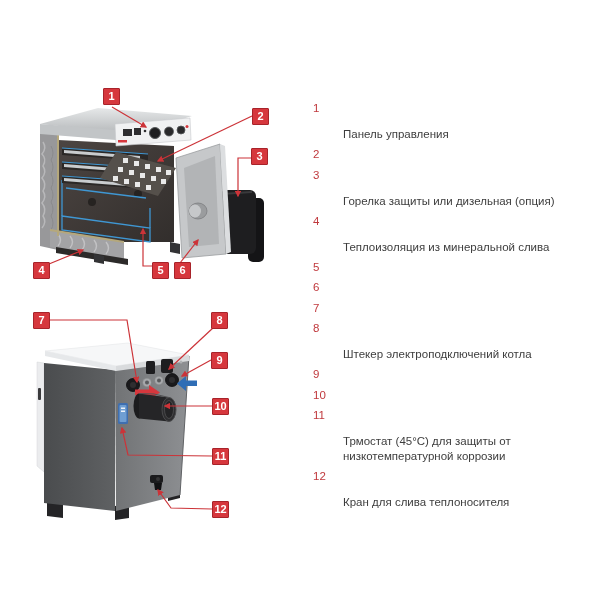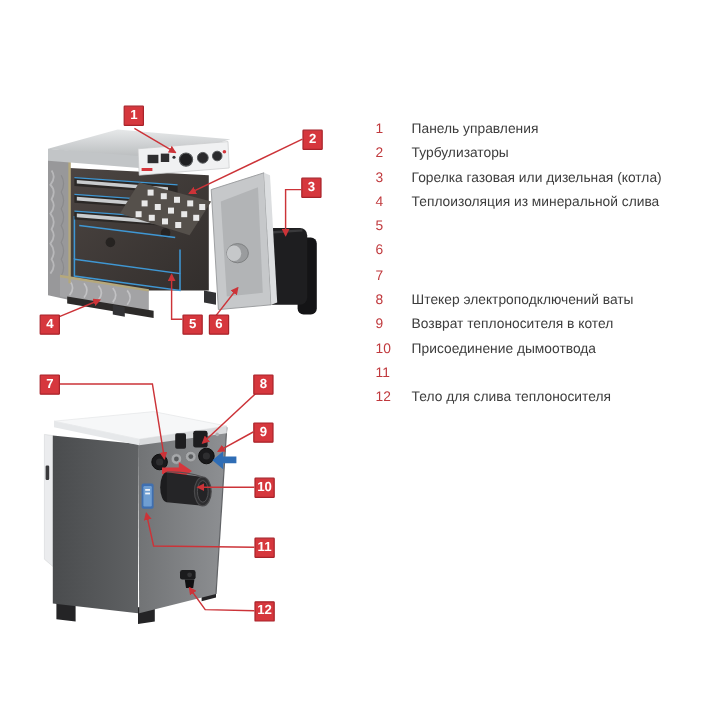--- a/index.html
+++ b/index.html
@@ -6,21 +6,21 @@
   .page{position:relative;width:600px;height:600px;background:#ffffff;overflow:hidden;
         font-family:"Liberation Sans",sans-serif;}
   
   .callout{position:absolute;width:17px;height:17px;background:#d6373d;border:1px solid #a8232a;
            color:#ffffff;font-size:11px;font-weight:bold;display:flex;align-items:center;
            justify-content:center;border-radius:1px;box-sizing:border-box;line-height:1;}
   
   .legend{position:absolute;left:313px;top:101px;width:282px;list-style:none;margin:0;padding:0;}
   .legend li{display:flex;margin:0 0 5.3px 0;}
   .legend .num{flex:0 0 30px;color:#c0393d;font-size:11.5px;line-height:15px;}
-  .legend .txt{flex:1;color:#3d3d3d;font-size:11.5px;line-height:15px;}
+  .legend .txt{flex:1;color:#3d3d3d;font-size:11.5px;line-height:15px;margin-top:26px;}
   
   .illus{position:absolute;}
   #topBoiler{left:28px;top:84px;}
   #bottomBoiler{left:33px;top:340px;}
   #leaders{position:absolute;left:0;top:0;pointer-events:none;}
 </style>
 </head>
 <body>
 
 <div class="page">
@@ -258,53 +258,51 @@
   <div class="callout" style="left:212px;top:448px">11</div>
   <div class="callout" style="left:212px;top:501px">12</div>
 
   <ul class="legend">
     <li>
         <span class="num">1</span>
         <span class="txt">Панель управления</span>
       </li>
     <li>
         <span class="num">2</span>
-        <span class="txt">Турбулизаторы</span>
       </li>
     <li>
         <span class="num">3</span>
-        <span class="txt">Горелка газовая или дизельная (котла)</span>
+        <span class="txt">Горелка защиты или дизельная (опция)</span>
       </li>
     <li>
         <span class="num">4</span>
         <span class="txt">Теплоизоляция из минеральной слива</span>
       </li>
     <li>
         <span class="num">5</span>
       </li>
     <li>
         <span class="num">6</span>
       </li>
     <li>
         <span class="num">7</span>
       </li>
     <li>
         <span class="num">8</span>
-        <span class="txt">Штекер электроподключений ваты</span>
+        <span class="txt">Штекер электроподключений котла</span>
       </li>
     <li>
         <span class="num">9</span>
-        <span class="txt">Возврат теплоносителя в котел</span>
       </li>
     <li>
         <span class="num">10</span>
-        <span class="txt">Присоединение дымоотвода</span>
       </li>
     <li>
         <span class="num">11</span>
+        <span class="txt">Трмостат (45°С) для защиты от низкотемпературной коррозии</span>
       </li>
     <li>
         <span class="num">12</span>
-        <span class="txt">Тело для слива теплоносителя</span>
+        <span class="txt">Кран для слива теплоносителя</span>
       </li>
   </ul>
 
 </div>
 
 </body></html>

